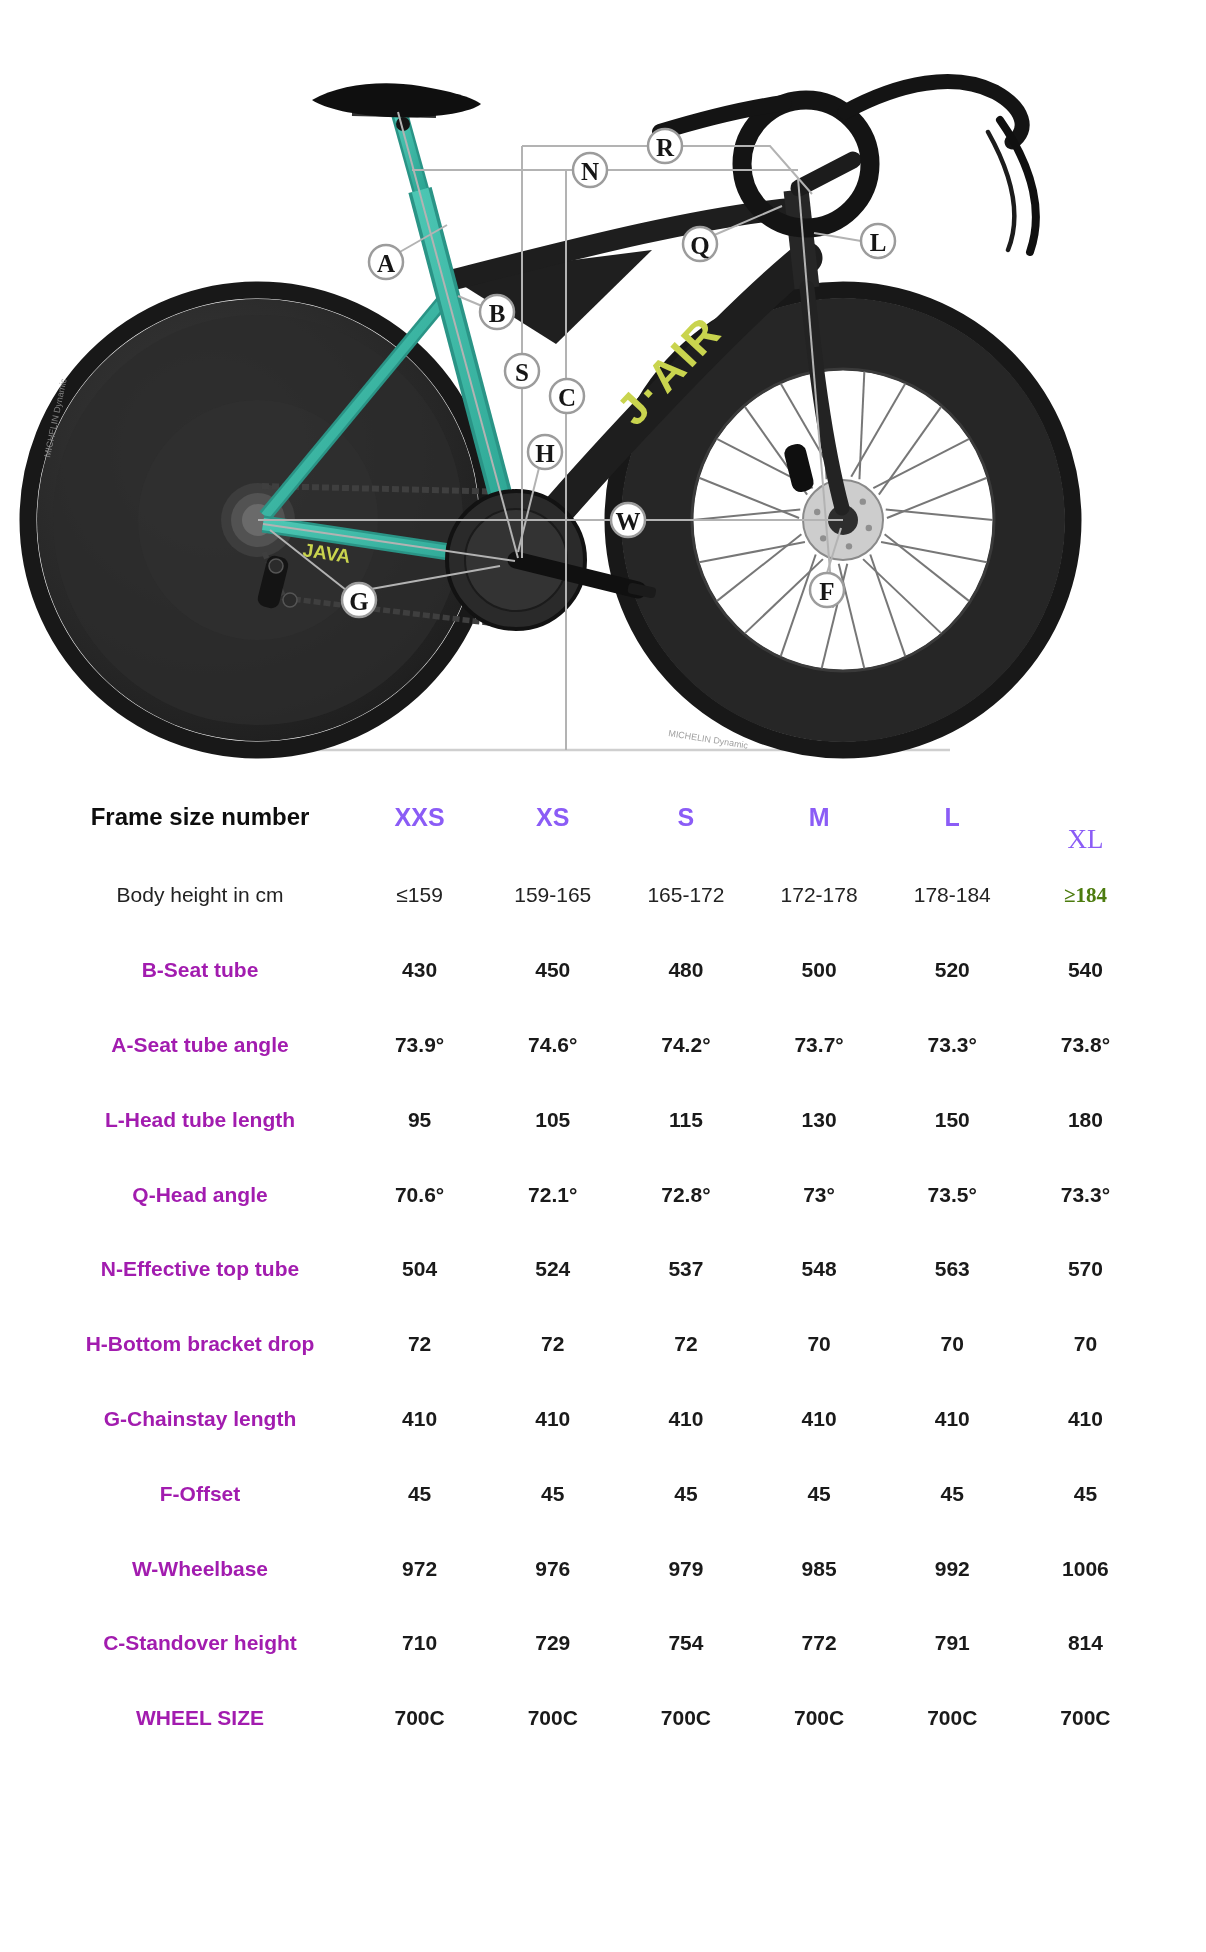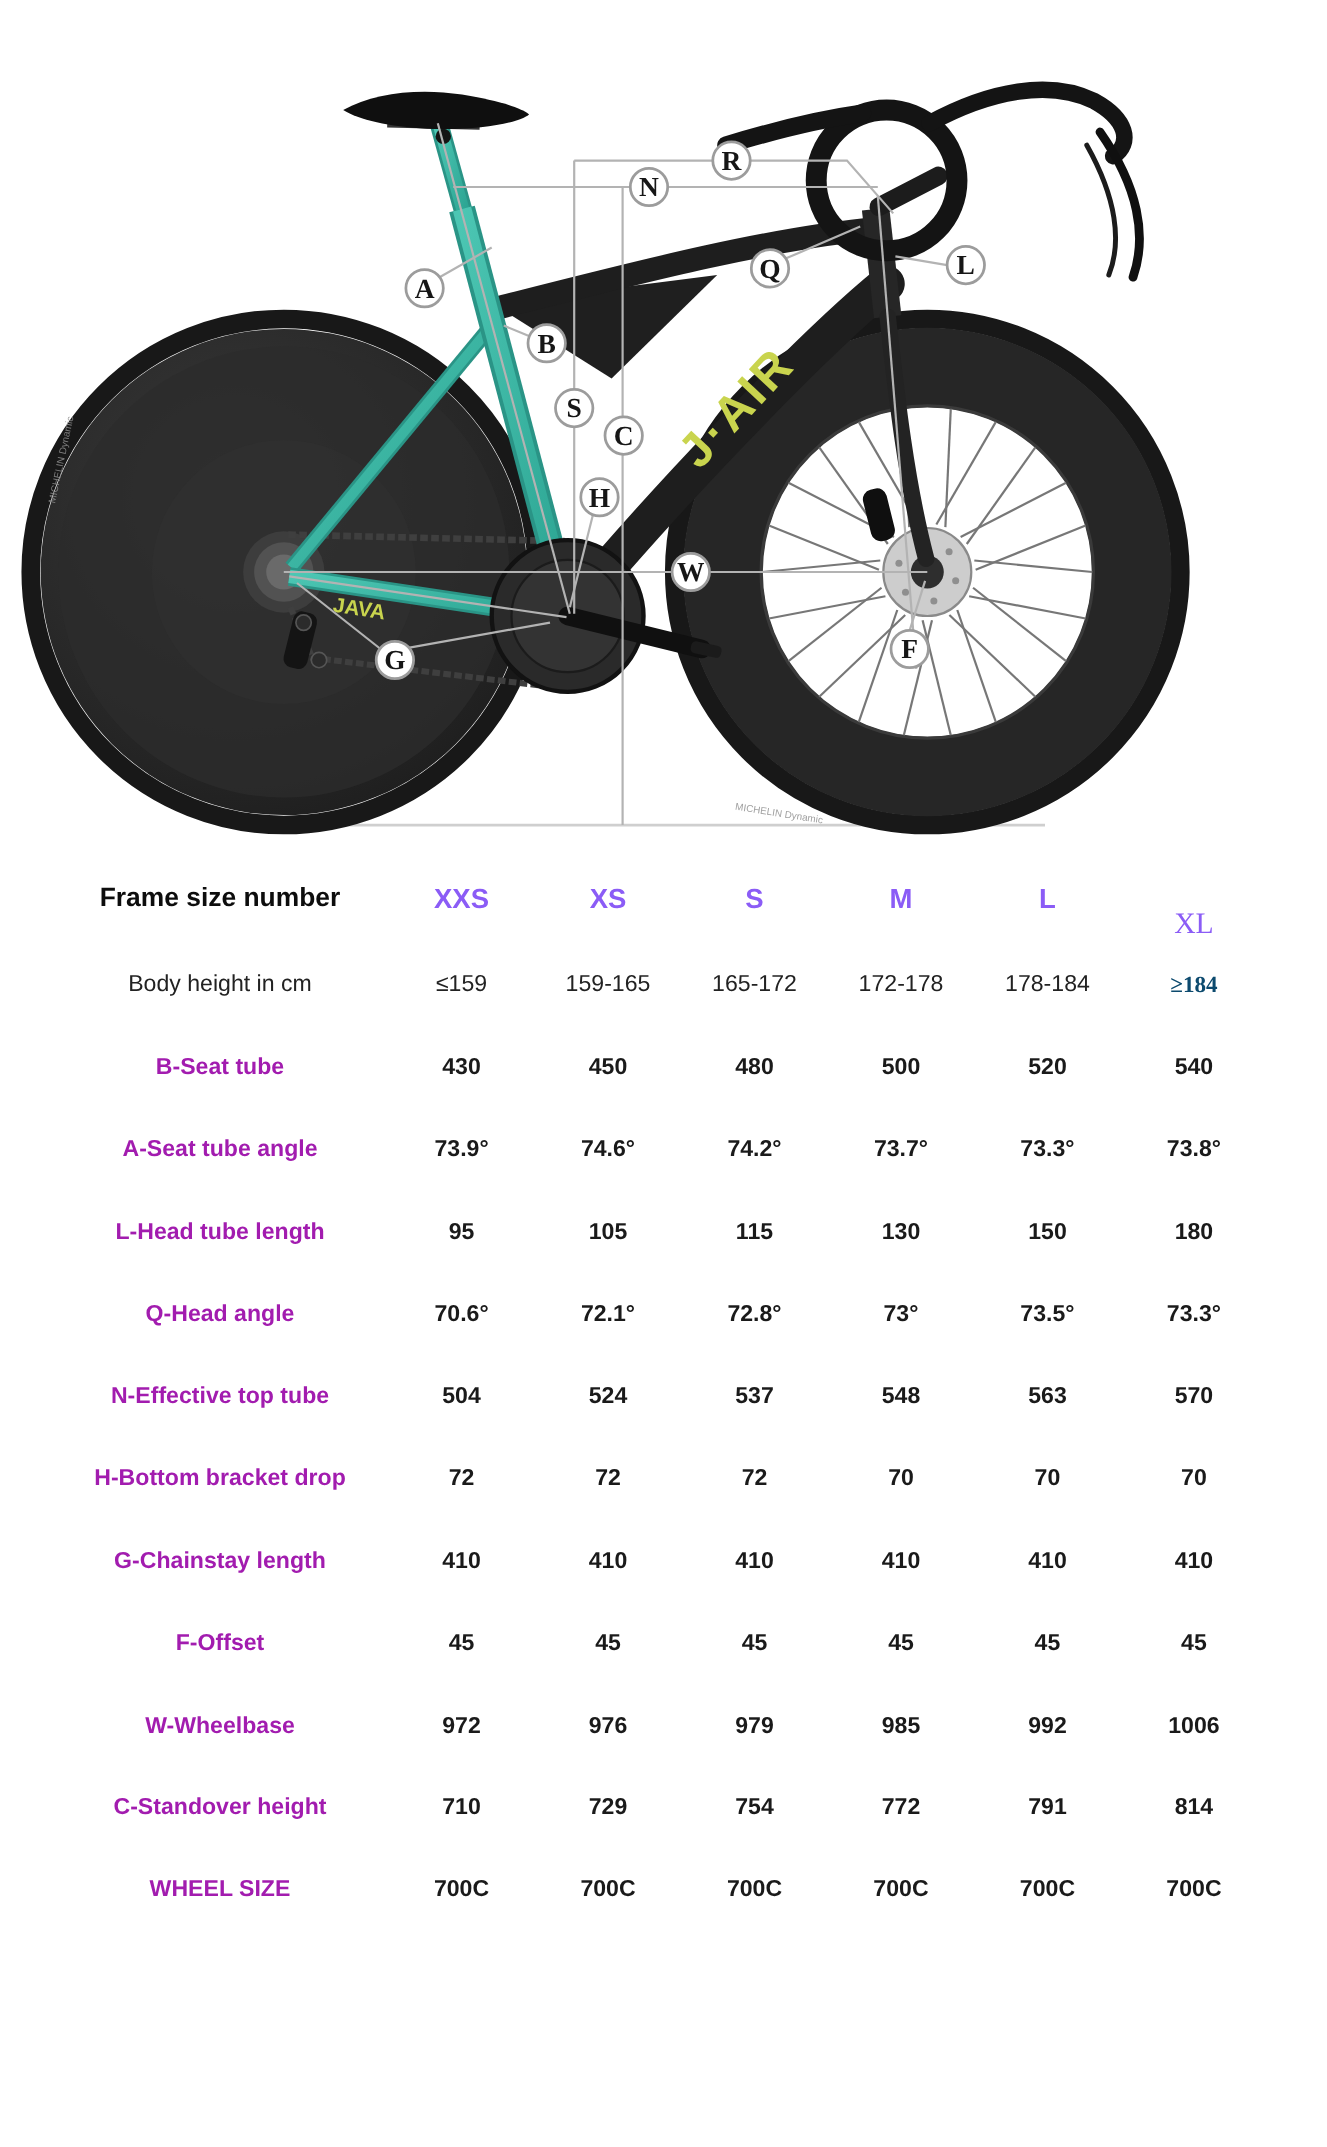--- a/index.html
+++ b/index.html
@@ -10,21 +10,21 @@
   .geo-table{width:1152px;margin-top:14px;}
   .t-row{display:grid;grid-template-columns:353px repeat(6,1fr);height:74.8px;align-items:center;}
   .t-row.header{height:82px;}
   .cell{text-align:center;white-space:nowrap;}
   .label-cell{text-align:center;padding-left:47px;font-size:21px;font-weight:700;color:#a21caf;}
   .header .label-cell{font-size:24px;font-weight:700;color:#0d0d0d;}
   .size-cell{font-size:25px;font-weight:700;color:#8b5cf6;}
   .size-cell.serif-head{font-family:"Liberation Serif",serif;font-weight:500;font-size:27px;margin-top:44px;}
   .val-cell{font-size:21px;font-weight:700;color:#1a1a1a;}
   .t-row.regular .val-cell,.t-row.regular .label-cell{font-weight:400;color:#222;text-align:center;}
-  .t-row.regular .val-cell.serif-bold{font-family:"Liberation Serif",serif;font-weight:700;color:#0c4a6e;}
+  .t-row.regular .val-cell.serif-bold{font-family:"Liberation Serif",serif;font-weight:700;color:#4d7c0f;}
   
   .geo-letter{font-family:"Liberation Serif",serif;font-weight:600;font-size:25px;fill:#161616;}
   .logo-txt{font-family:"Liberation Sans",sans-serif;font-weight:700;}
   .tire-txt{font-family:"Liberation Sans",sans-serif;font-size:9px;fill:#8f8f8f;opacity:.85;}
 </style>
 </head>
 <body>
 
 <div class="page">
 

